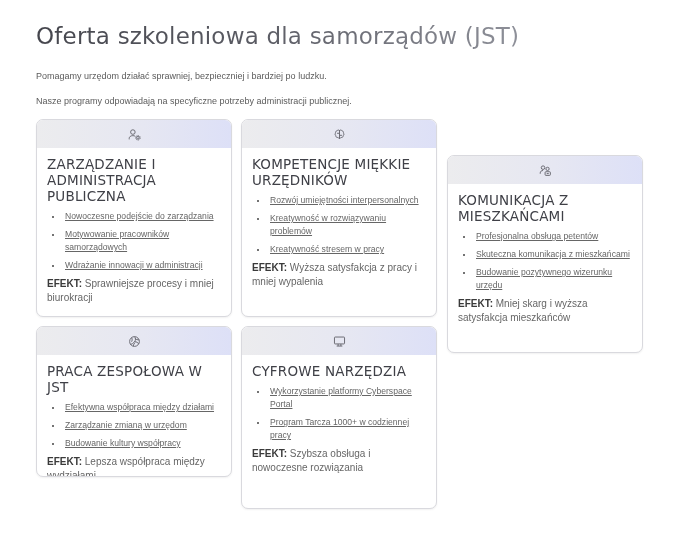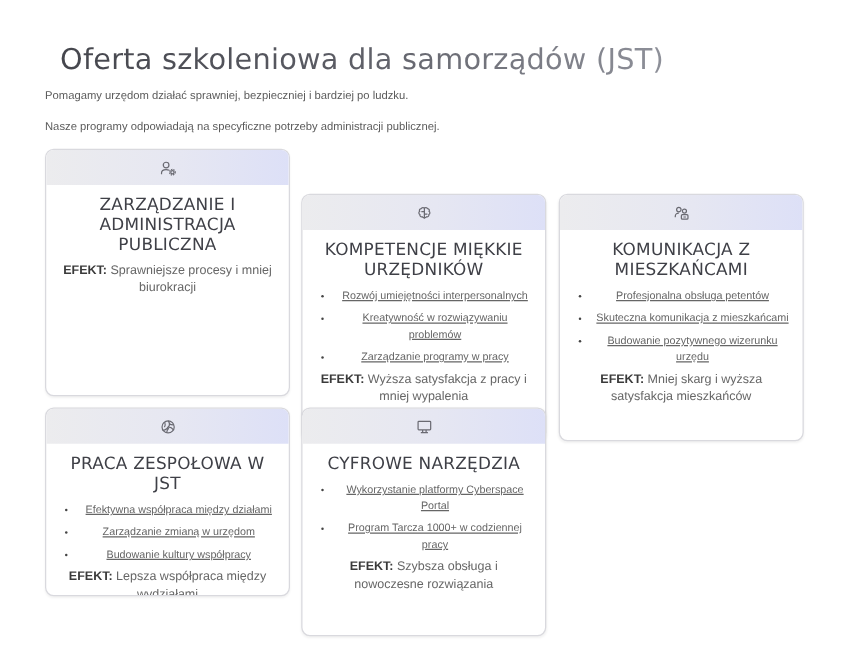--- a/index.html
+++ b/index.html
@@ -2,42 +2,42 @@
 <html><head>
 <meta charset="utf-8">
 <style>
   html, body { margin: 0; padding: 0; }
   body {
     width: 679px; height: 534px; background: #ffffff; overflow: hidden;
     font-family: "Liberation Sans", "DejaVu Sans", sans-serif; color: #555;
     position: relative;
   }
   .page-title {
-    position: absolute; left: 36px; top: 23px; margin: 12px;
+    position: absolute; left: 36px; top: 23px; margin: 0;
     font-family: "DejaVu Sans", sans-serif; font-weight: normal;
     font-size: 23px; letter-spacing: 0.2px;
     background: linear-gradient(90deg, #45464d 0%, #5a5b63 45%, #8e9099 100%);
     -webkit-background-clip: text; background-clip: text; color: transparent;
     white-space: nowrap;
   }
   .intro { position: absolute; left: 36px; font-size: 9px; color: #5b5b5b; margin: 0; }
   .intro.p1 { top: 71px; }
   .intro.p2 { top: 96px; }
 
   .card {
     position: absolute; box-sizing: border-box;
     border: 1px solid #d9d9de; border-radius: 7px; background: #fff;
     box-shadow: 0 1px 2px rgba(0,0,0,0.06); overflow: hidden;
   }
   .card-header {
     height: 28px; display: flex; align-items: center; justify-content: center;
     background: linear-gradient(90deg, #ececee 0%, #e6e7f2 55%, #dde0f7 100%);
   }
   .card-header svg { width: 13px; height: 13px; stroke: #6a6a72; fill: none; stroke-width: 1.2; }
-  .card-body { padding: 8px 10px 6px 10px; text-align: center; }
+  .card-body { padding: 8px 10px 6px 10px; }
   .card-title {
     margin: 0 0 6px 0; font-family: "DejaVu Sans", sans-serif; font-weight: normal;
     font-size: 13.5px; line-height: 16px; color: #3f4047; letter-spacing: 0.2px;
   }
   .card ul { margin: 0; padding: 0 0 0 16px; list-style: disc; }
   .card li { font-size: 8.6px; line-height: 13px; color: #666; margin-bottom: 5px; padding-left: 2px; text-decoration: underline; }
   .card li::marker { color: #444; font-size: 8px; }
   .effect { font-size: 10px; line-height: 14px; color: #666; margin-top: 3px; }
   .effect b { color: #3a3a3a; font-weight: bold; }
 </style>
@@ -52,38 +52,43 @@
   <div class="card-header">
     <svg viewBox="0 0 16 16">
       <circle cx="6" cy="5" r="2.8"></circle>
         <path d="M1.5 14v-1.2c0-2 1.8-3.4 4.5-3.4c1.2 0 2.2 0.3 2.9 0.8"></path>
       <circle cx="12.2" cy="12" r="1.6"></circle>
         <circle cx="12.2" cy="12" r="2.8" stroke-dasharray="1.4 0.9"></circle>
     </svg>
   </div>
   <div class="card-body">
     <h2 class="card-title">ZARZĄDZANIE I ADMINISTRACJA PUBLICZNA</h2>
+    <ul>
+      <li>Nowoczesne podejście do zarządzania</li>
+      <li>Motywowanie pracowników samorządowych</li>
+      <li>Wdrażanie innowacji w administracji</li>
+    </ul>
     <div class="effect"><b>EFEKT:</b> <span>Sprawniejsze procesy i mniej biurokracji</span></div>
   </div>
 </div>
 
-<div class="card" style="left:241px; top:119px; width:196px; height:198px;margin-top:36px;">
+<div class="card" style="left:241px; top:119px; width:196px; height:198px;">
   <div class="card-header">
     <svg viewBox="0 0 16 16">
       <path d="M8 2.5v11M8 3.2c-0.6-0.9-2.6-1.1-3.2 0.4c-1.5 0.1-2.1 1.6-1.4 2.6c-1.2 0.8-1.1 2.7 0.2 3.2c-0.3 1.5 1 2.7 2.3 2.2c0.6 1 1.8 1 2.1 0.4"></path>
       <path d="M8 3.2c0.6-0.9 2.6-1.1 3.2 0.4c1.5 0.1 2.1 1.6 1.4 2.6c1.2 0.8 1.1 2.7-0.2 3.2c0.3 1.5-1 2.7-2.3 2.2c-0.6 1-1.8 1-2.1 0.4"></path>
       <path d="M5 6.5h3M8 9h3"></path>
     </svg>
   </div>
   <div class="card-body">
     <h2 class="card-title">KOMPETENCJE MIĘKKIE URZĘDNIKÓW</h2>
     <ul>
       <li>Rozwój umiejętności interpersonalnych</li>
       <li>Kreatywność w rozwiązywaniu problemów</li>
-      <li>Zarządzanie programy w pracy</li>
+      <li>Kreatywność stresem w pracy</li>
     </ul>
     <div class="effect"><b>EFEKT:</b> <span>Wyższa satysfakcja z pracy i mniej wypalenia</span></div>
   </div>
 </div>
 
 <div class="card" style="left:447px; top:119px; width:196px; height:198px;margin-top:36px;">
   <div class="card-header">
     <svg viewBox="0 0 16 16">
       <circle cx="5" cy="4.5" r="2.2"></circle>
         <path d="M1.5 12v-1c0-1.8 1.5-3 3.5-3"></path>

